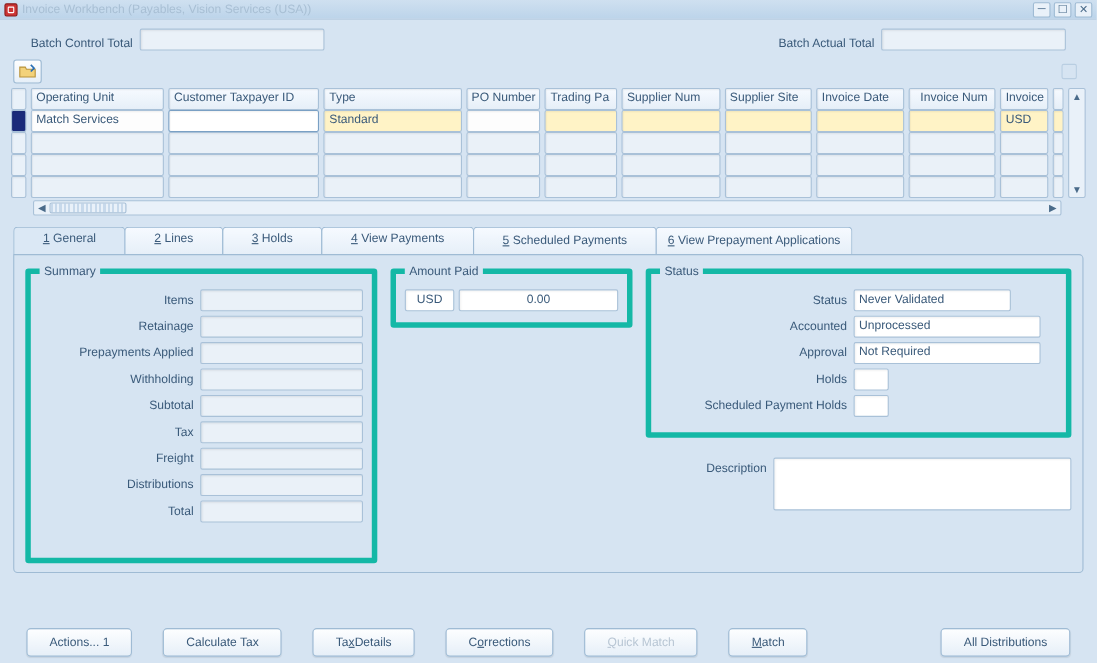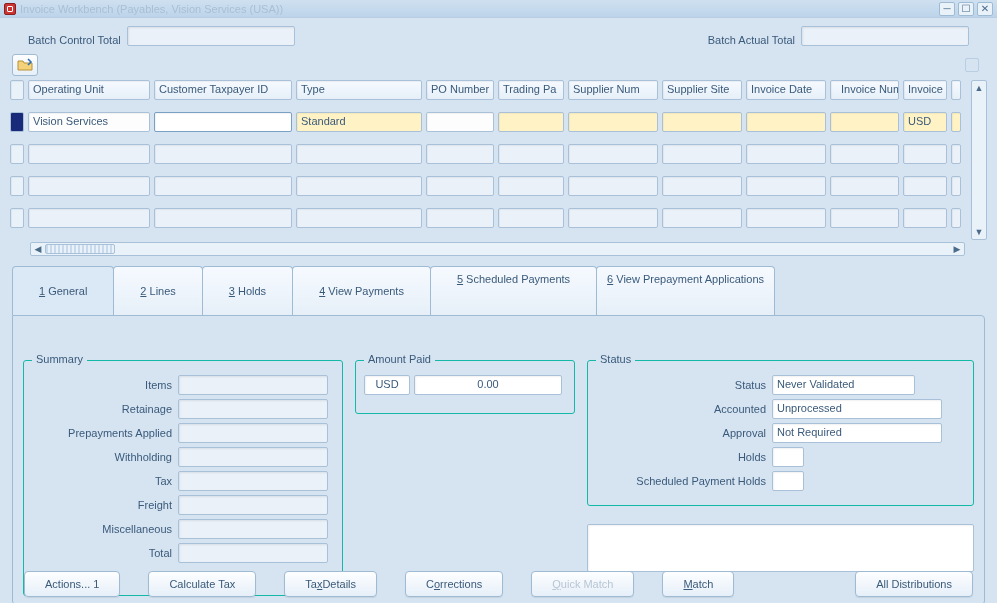--- a/index.html
+++ b/index.html
@@ -24,47 +24,47 @@
   
   .underbar { display:flex; align-items:center; padding:2px 8px 4px 8px; }
   .toolbtn { width:26px; height:22px; background:linear-gradient(#fefefe,#e6eff8); border:1px solid #9fbbd4; border-radius:3px; display:flex; align-items:center; justify-content:center; cursor:pointer; }
   .toolbtn svg { width:16px; height:16px; }
   .dotbox { width:14px; height:14px; border:1px solid #b9cee2; border-radius:2px; margin-left:auto; margin-right:6px; }
 
   
   .grid-wrap { padding:0 6px; }
   .grid { display:flex; }
   .grid-body { flex:1; overflow:hidden; }
-  .row { display:flex; gap:4px; margin-bottom:12px; }
+  .row { display:flex; gap:4px; margin-bottom:0; }
   .cell { height:20px; background:#fdfdfd; border:1px solid #a9c1d8; border-radius:2px; box-shadow:inset 1px 1px 1px rgba(0,0,0,.05); font-size:11px; color:#3a5a7a; padding:2px 4px; overflow:hidden; white-space:nowrap; }
   .hcell { background:linear-gradient(#f6faff,#e6eff8); font-size:11px; color:#3a5a7a; cursor:default; }
   .sel { width:14px; background:#e9f1f9; border:1px solid #a9c1d8; border-radius:2px; box-shadow:inset 1px 1px 1px rgba(0,0,0,.05); }
   .sel.active { background:#1a2a7a; }
   .req { background:#fff3c6; }
   .editing { background:#fff; border:1px solid #7aa0c4; }
   .emptyrow .cell { background:#eaf1f8; }
 
   .vscroll { width:16px; margin-left:4px; background:#e9f1f9; border:1px solid #a9c1d8; border-radius:2px; display:flex; flex-direction:column; }
   .vsb-btn { height:14px; display:flex; align-items:center; justify-content:center; font-size:9px; color:#4a6b8a; cursor:pointer; }
   .vsb-track { flex:1; }
 
   .hscroll { margin:2px 22px 0 20px; height:14px; background:#e9f1f9; border:1px solid #a9c1d8; border-radius:2px; display:flex; align-items:center; }
   .hsb-btn { width:14px; text-align:center; font-size:9px; color:#4a6b8a; cursor:pointer; }
   .hsb-track { flex:1; position:relative; height:100%; }
   .hsb-thumb { position:absolute; left:0; top:1px; height:10px; width:70px; background:repeating-linear-gradient(90deg,#c7d9eb 0 2px,#e9f1f9 2px 4px); border:1px solid #a9c1d8; border-radius:2px; cursor:pointer; }
 
   
   .tabs { display:flex; margin:10px 8px 0 8px; }
-  .tab { flex:0 0 auto; padding:18px 26px; border:1px solid #9fbbd4; border-bottom:none; border-radius:4px 4px 0 0; background:linear-gradient(#f6faff,#e6eff8); margin-right:-1px; font-size:11px; color:#3a5a7a; cursor:pointer; position:relative; }
+  .tab { flex:0 0 auto; padding:4px 26px; border:1px solid #9fbbd4; border-bottom:none; border-radius:4px 4px 0 0; background:linear-gradient(#f6faff,#e6eff8); margin-right:-1px; font-size:11px; color:#3a5a7a; cursor:pointer; position:relative; }
   .tab.active { background:#dbe8f5; z-index:2; }
   .tab u { text-decoration:underline; }
   .tabpanel { border:1px solid #9fbbd4; border-radius:0 4px 4px 4px; margin:0 8px; background:#d6e4f2; padding:12px 10px 8px 10px; height:290px; position:relative; }
 
   
-  .group { border:1px solid #14b8a6; border-radius:3px; padding:8px 8px 10px 8px; position:relative;margin-top:32px; }
+  .group { border:5px solid #14b8a6; border-radius:3px; padding:8px 8px 10px 8px; position:relative; }
   .group > .legend { position:absolute; top:-8px; left:8px; background:#d6e4f2; padding:0 4px; font-size:11px; color:#3a5a7a; }
   .panelflex { display:flex; gap:12px; height:100%; }
   .col1 { width:320px; }
   .col2 { width:220px;text-align:center; }
   .col3 { flex:1; display:flex; flex-direction:column; }
 
   .frow { display:flex; align-items:center; margin-bottom:4px; }
   .frow label { flex:0 0 140px; text-align:right; margin-right:6px; font-size:11px; }
   .finput { height:20px; background:#eaf1f8; border:1px solid #a9c1d8; border-radius:2px; box-shadow:inset 1px 1px 2px rgba(0,0,0,.08); }
 
@@ -82,21 +82,21 @@
 
   
   .c-op   { width:122px; }
   .c-tax  { width:138px; }
   .c-type { width:126px; }
   .c-po   { width:68px;text-align:right; }
   .c-tp   { width:66px; }
   .c-sn   { width:90px; }
   .c-ss   { width:80px; }
   .c-idt  { width:80px; }
-  .c-inm  { width:69px;padding-left:10px; }
+  .c-inm  { width:80px;padding-left:10px; }
   .c-cur  { width:44px; }
   .c-end  { width:6px; }
 </style>
 </head>
 <body>
 
 <div class="titlebar">
   <div class="title-icon"></div>
   <div class="title-text">Invoice Workbench (Payables, Vision Services (USA))</div>
   <div class="title-btns">
@@ -140,21 +140,21 @@
           <div class="cell hcell c-sn">Supplier Num</div>
           <div class="cell hcell c-ss">Supplier Site</div>
           <div class="cell hcell c-idt">Invoice Date</div>
           <div class="cell hcell c-inm">Invoice Num</div>
           <div class="cell hcell c-cur">Invoice</div>
           <div class="cell hcell c-end"></div>
         </div>
 
         <div class="row">
           <div class="sel active"></div>
-          <div class="cell c-op">Vision Services</div>
+          <div class="cell c-op">Match Services</div>
           <div class="cell editing c-tax"></div>
           <div class="cell req c-type">Standard</div>
           <div class="cell c-po"></div>
           <div class="cell req c-tp"></div>
           <div class="cell req c-sn"></div>
           <div class="cell req c-ss"></div>
           <div class="cell req c-idt"></div>
           <div class="cell req c-inm"></div>
           <div class="cell req c-cur">USD</div>
           <div class="cell req c-end"></div>
@@ -243,29 +243,33 @@
           </div>
         <div class="frow">
             <label>Prepayments Applied</label>
             <div class="finput" style="width:150px"></div>
           </div>
         <div class="frow">
             <label>Withholding</label>
             <div class="finput" style="width:150px"></div>
           </div>
         <div class="frow">
+            <label>Subtotal</label>
+            <div class="finput" style="width:150px"></div>
+          </div>
+        <div class="frow">
             <label>Tax</label>
             <div class="finput" style="width:150px"></div>
           </div>
         <div class="frow">
             <label>Freight</label>
             <div class="finput" style="width:150px"></div>
           </div>
         <div class="frow">
-            <label>Miscellaneous</label>
+            <label>Distributions</label>
             <div class="finput" style="width:150px"></div>
           </div>
         <div class="frow">
             <label>Total</label>
             <div class="finput" style="width:150px"></div>
           </div>
       </div>
 
       <div class="group col2" style="height:54px;align-self:flex-start">
         <div class="legend">Amount Paid</div>
@@ -295,20 +299,21 @@
           <div class="frow">
               <label style="flex-basis:170px">Holds</label>
               <div class="white-input" style="width:32px"></div>
             </div>
           <div class="frow">
               <label style="flex-basis:170px">Scheduled Payment Holds</label>
               <div class="white-input" style="width:32px"></div>
             </div>
         </div>
         <div class="descrow">
+          <label>Description</label>
           <div class="descbox"></div>
         </div>
       </div>
     </div>
   </div>
 </div>
 
 <div class="btnbar">
   <div class="btn">
       <span>Actions... 1</span>

